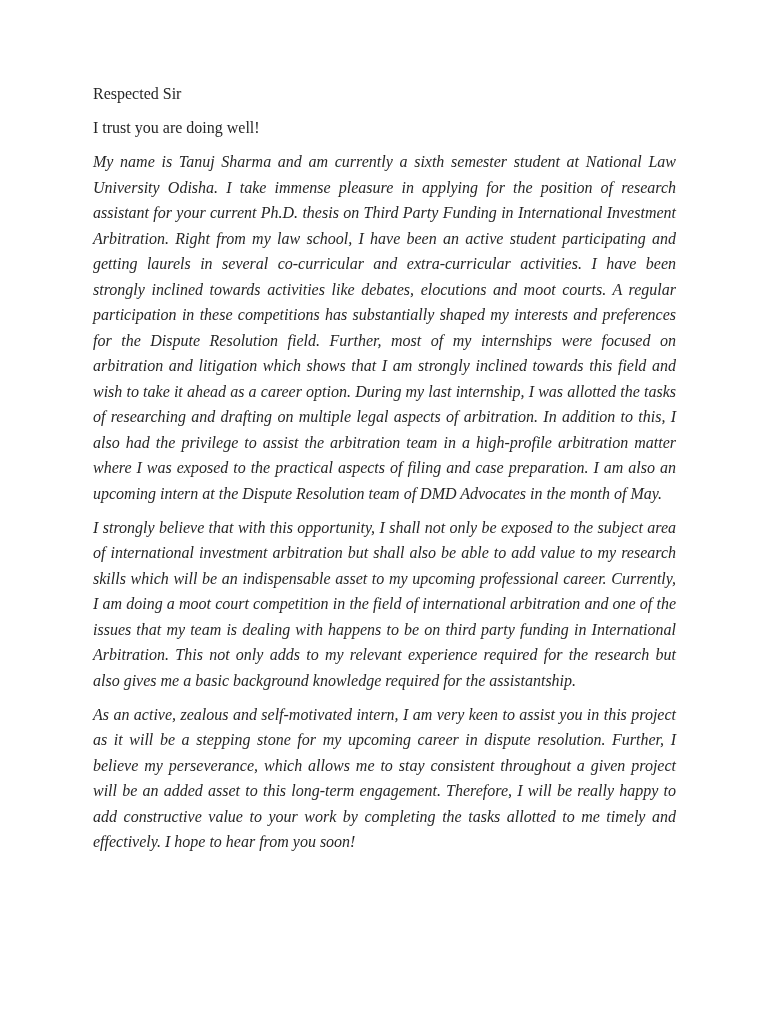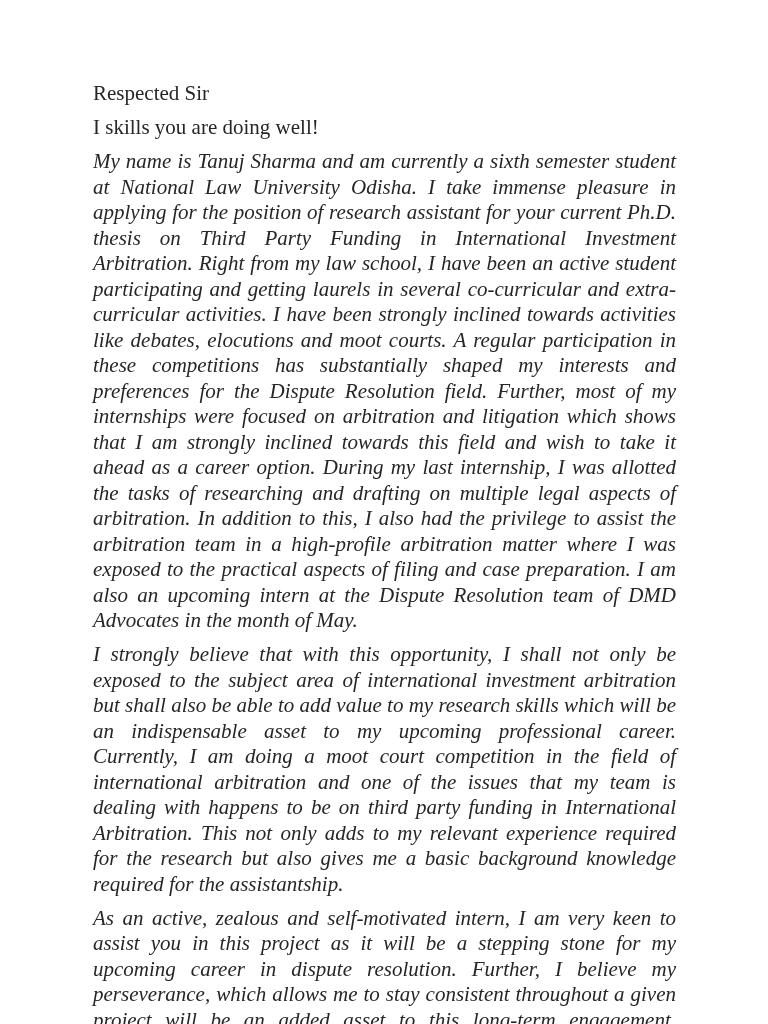--- a/index.html
+++ b/index.html
@@ -13,21 +13,21 @@
     overflow: hidden;
     position: relative;
   }
   .page {
     box-sizing: border-box;
     width: 768px;
     height: 1024px;
     background: #ffffff;
     padding: 81px 92px 8px 93px;
     font-family: "Liberation Serif", "DejaVu Serif", serif;
-    font-size: 21px;
+    font-size: 16px;
     line-height: 25.5px;
     color: #262626;
     -webkit-font-smoothing: antialiased;
   }
   .page p {
     margin: 0 0 8.5px 0;
   }
   .salutation, .greeting {
     text-align: left;
   }
@@ -35,17 +35,17 @@
     text-align: justify;
     text-justify: inter-word;
     font-style: italic;
   }
 </style>
 </head>
 <body>
 
 <div class="page">
   <p class="salutation">Respected Sir</p>
-  <p class="greeting">I skills you are doing well!</p>
+  <p class="greeting">I trust you are doing well!</p>
   <p class="para">My name is Tanuj Sharma and am currently a sixth semester student at National Law University Odisha. I take immense pleasure in applying for the position of research assistant for your current Ph.D. thesis on Third Party Funding in International Investment Arbitration. Right from my law school, I have been an active student participating and getting laurels in several co-curricular and extra-curricular activities. I have been strongly inclined towards activities like debates, elocutions and moot courts. A regular participation in these competitions has substantially shaped my interests and preferences for the Dispute Resolution field. Further, most of my internships were focused on arbitration and litigation which shows that I am strongly inclined towards this field and wish to take it ahead as a career option. During my last internship, I was allotted the tasks of researching and drafting on multiple legal aspects of arbitration. In addition to this, I also had the privilege to assist the arbitration team in a high-profile arbitration matter where I was exposed to the practical aspects of filing and case preparation. I am also an upcoming intern at the Dispute Resolution team of DMD Advocates in the month of May.</p>
   <p class="para">I strongly believe that with this opportunity, I shall not only be exposed to the subject area of international investment arbitration but shall also be able to add value to my research skills which will be an indispensable asset to my upcoming professional career. Currently, I am doing a moot court competition in the field of international arbitration and one of the issues that my team is dealing with happens to be on third party funding in International Arbitration. This not only adds to my relevant experience required for the research but also gives me a basic background knowledge required for the assistantship.</p>
   <p class="para">As an active, zealous and self-motivated intern, I am very keen to assist you in this project as it will be a stepping stone for my upcoming career in dispute resolution. Further, I believe my perseverance, which allows me to stay consistent throughout a given project will be an added asset to this long-term engagement. Therefore, I will be really happy to add constructive value to your work by completing the tasks allotted to me timely and effectively. I hope to hear from you soon!</p>
 </div>
 
 </body></html>

